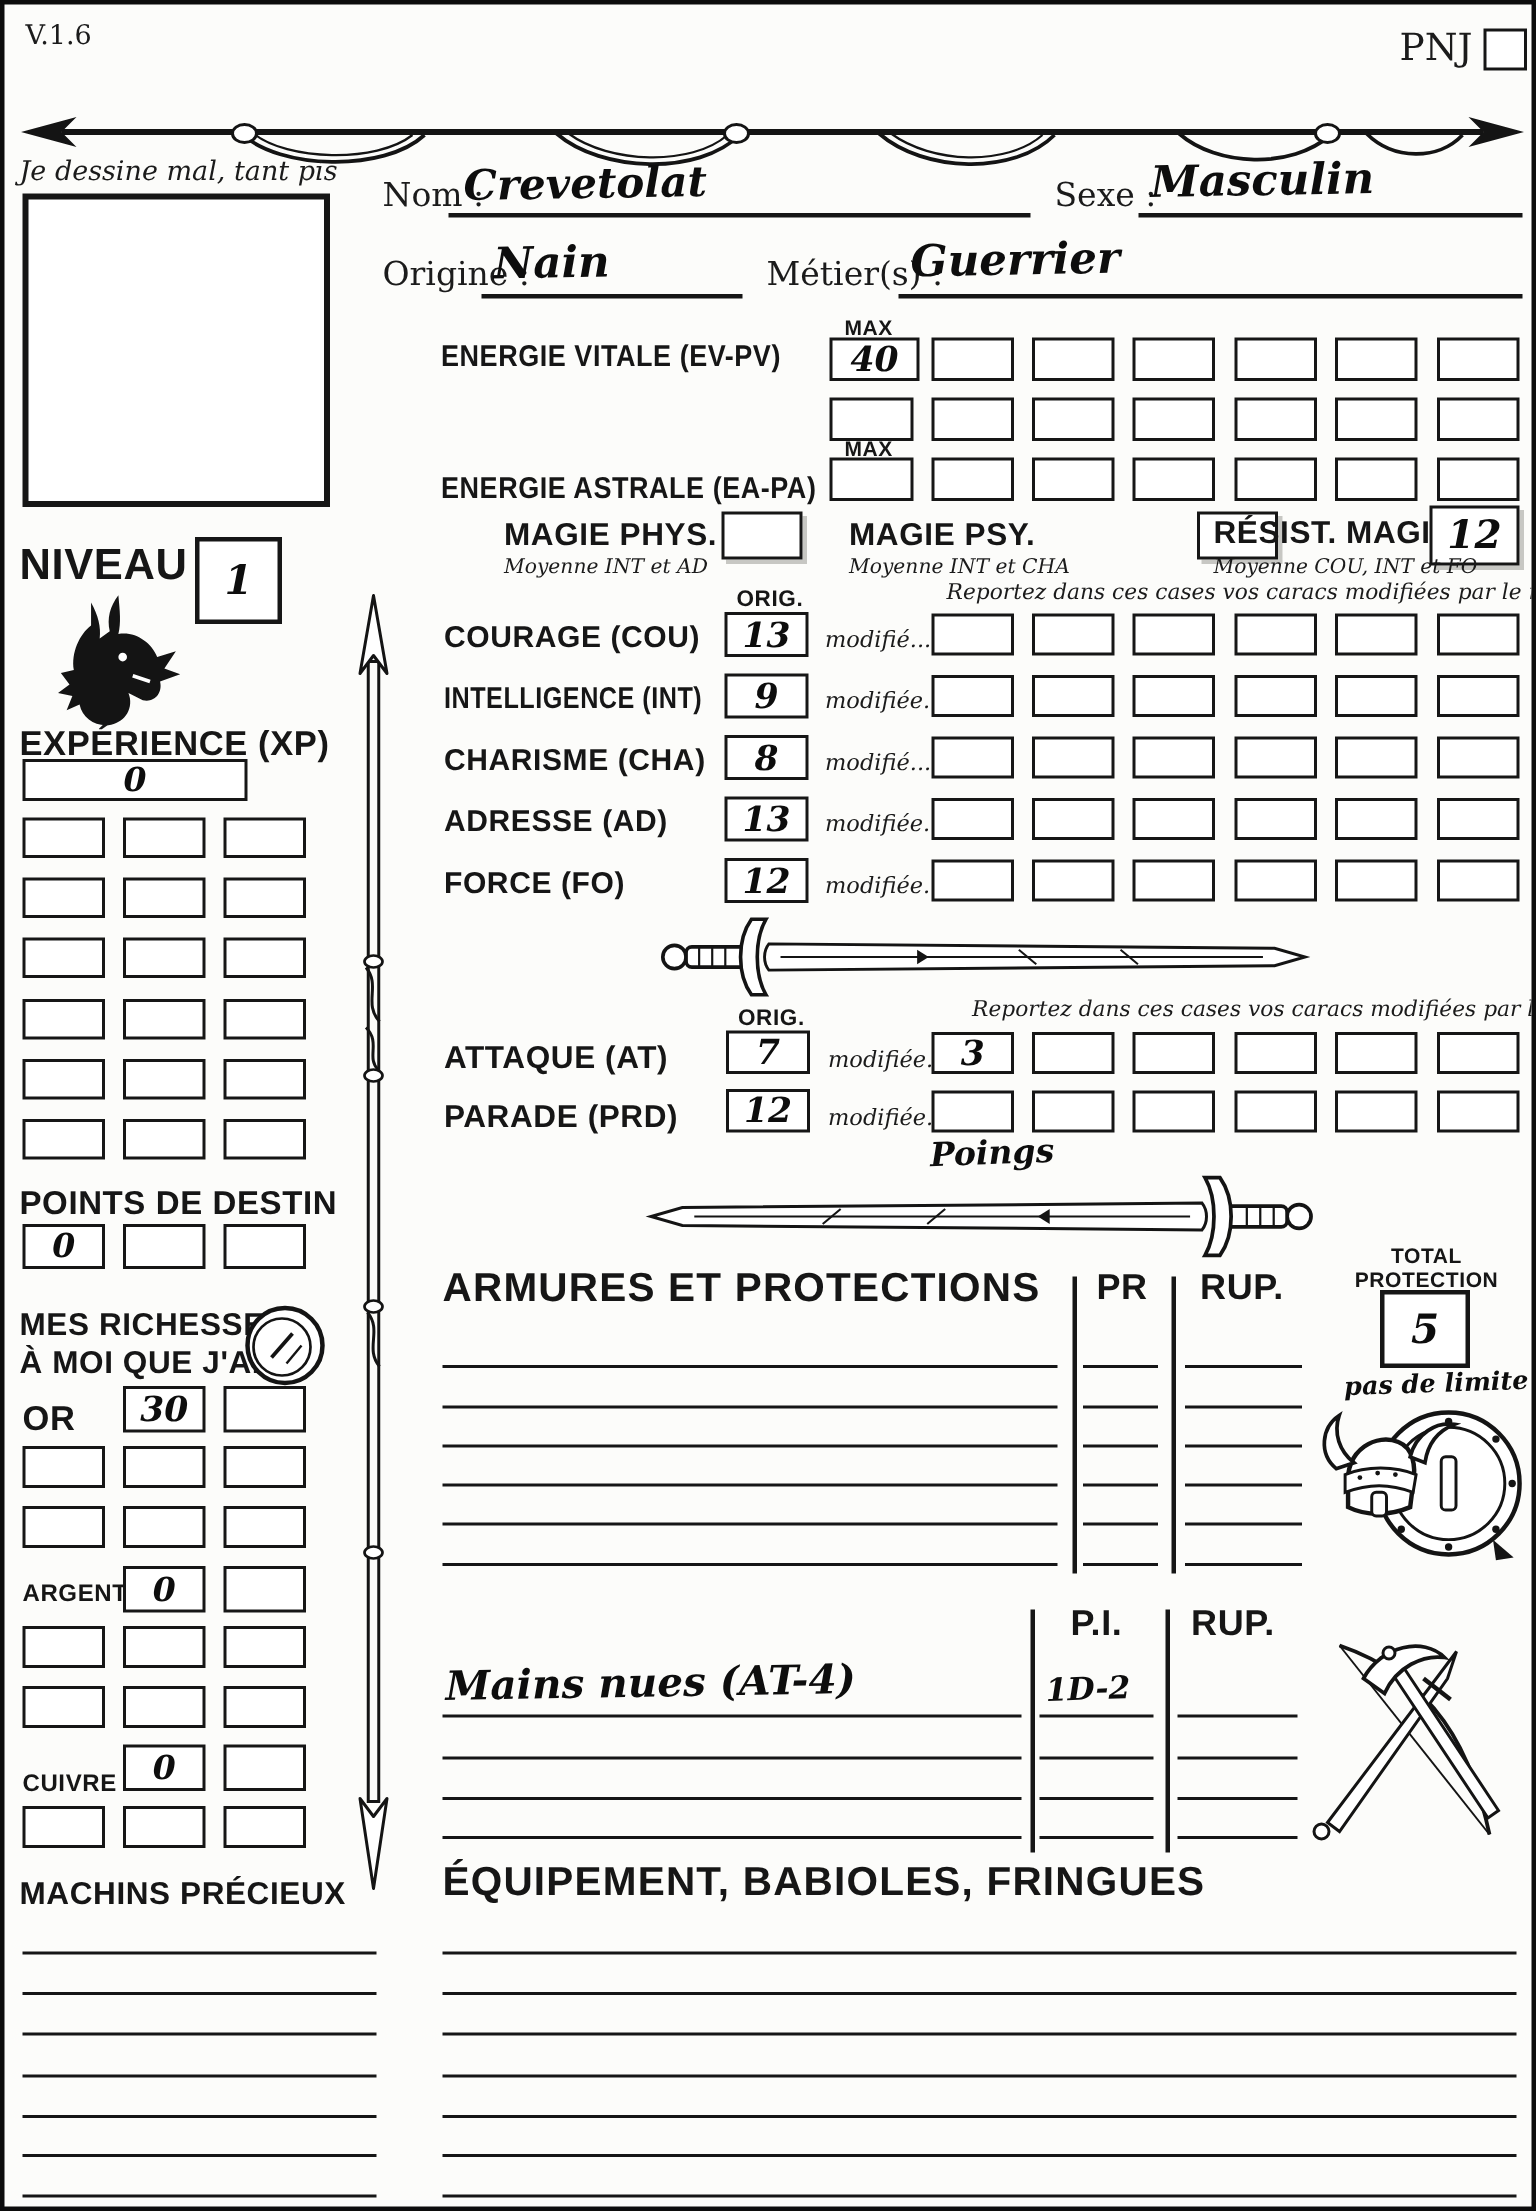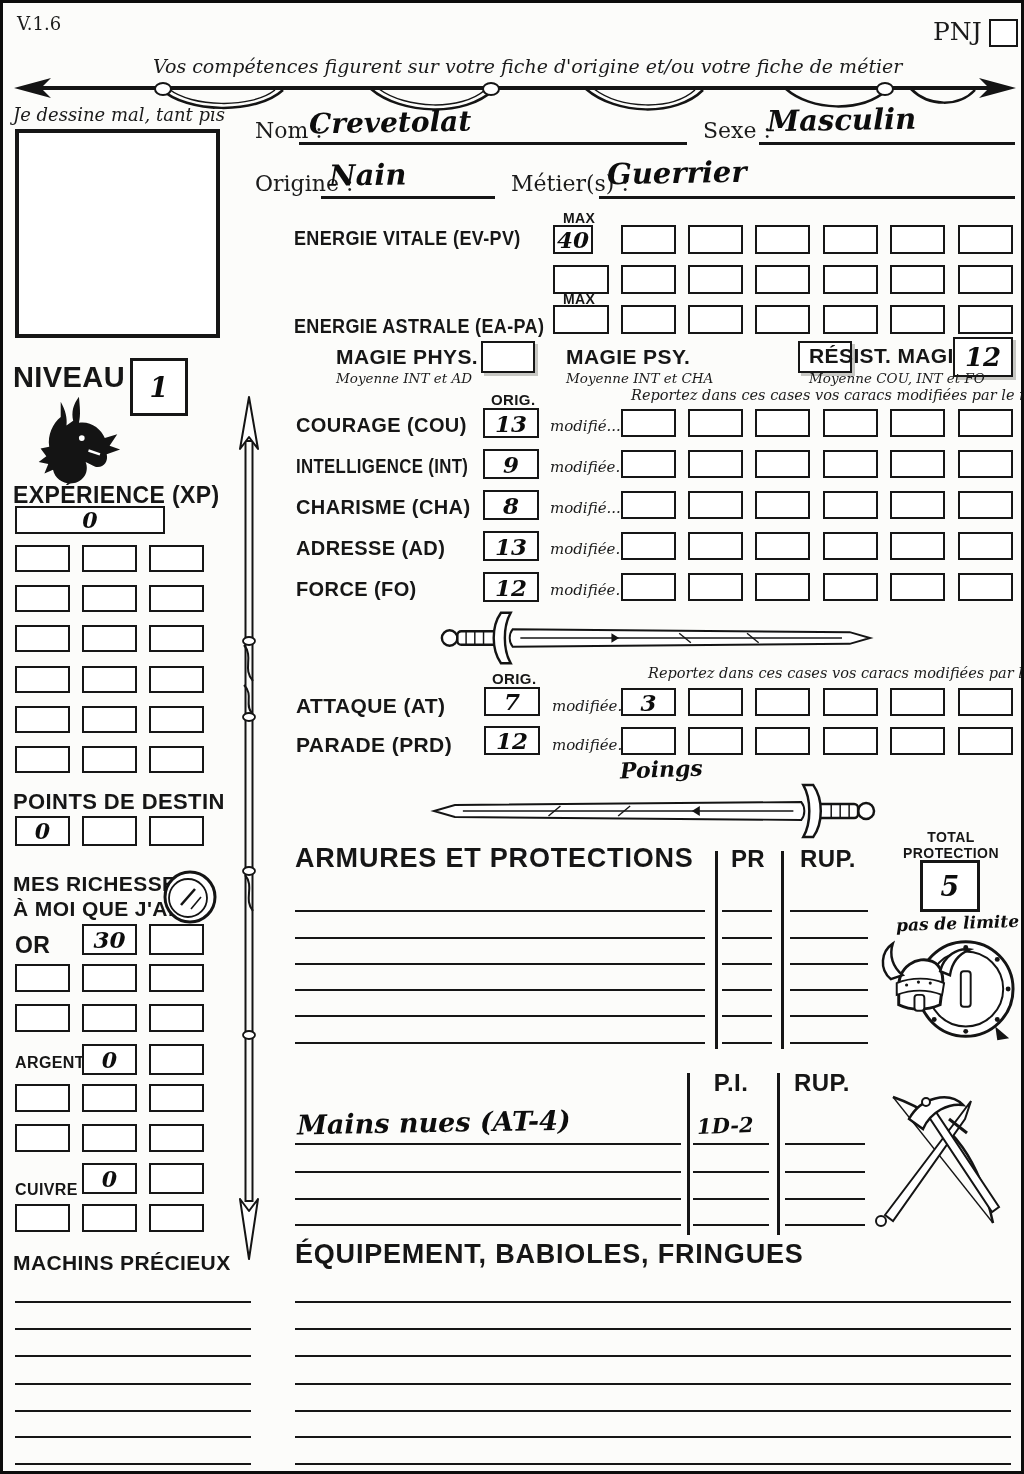--- a/index.html
+++ b/index.html
@@ -22,21 +22,20 @@
   .ctxt{text-align:center}
 </style>
 </head>
 <body>
 
 <div class="page">
 
   <div class="scr" style="left:14px;top:10px;font-size:18px">V.1.6</div>
   <div class="scr" style="left:930px;top:14px;font-size:25px">PNJ</div>
   <div class="bx" style="left:986px;top:16px;width:29px;height:28px;border-width:2px"></div>
-  <div class="scr it" style="left:150px;top:52px;width:724px;text-align:center;font-size:19px">Vos compétences figurent sur votre fiche d'origine et/ou votre fiche de métier</div>
 
   <svg style="left:8px;top:72px" width="1008" height="38" viewBox="0 0 1008 38">
     <line x1="30" y1="13" x2="978" y2="13" stroke="#141414" stroke-width="4"></line>
     <path d="M3,13 L40,3 L30,13 L40,23 Z" fill="#141414"></path>
     <path d="M1005,13 L968,3 L978,13 L968,23 Z" fill="#141414"></path>
     <path d="M150,14 C175,38 245,40 272,15" fill="none" stroke="#141414" stroke-width="2.5"></path>
     <path d="M158,14 C180,32 240,34 264,15" fill="none" stroke="#141414" stroke-width="1.5"></path>
     <path d="M360,14 C390,40 455,42 482,15" fill="none" stroke="#141414" stroke-width="2.5"></path>
     <path d="M368,14 C395,34 450,36 474,15" fill="none" stroke="#141414" stroke-width="1.5"></path>
     <path d="M575,14 C605,40 665,42 692,15" fill="none" stroke="#141414" stroke-width="2.5"></path>
@@ -157,21 +156,21 @@
 
   <div class="scr" style="left:252px;top:168px;font-size:22px">Origine :</div>
   <div class="hw" style="left:326px;top:155px;font-size:29px;transform:rotate(-1deg)">Nain</div>
   <div class="lnk" style="left:318px;top:193px;width:174px"></div>
   <div class="scr" style="left:508px;top:168px;font-size:22px">Métier(s) :</div>
   <div class="hw" style="left:604px;top:153px;font-size:29px;transform:rotate(-1deg)">Guerrier</div>
   <div class="lnk" style="left:596px;top:193px;width:416px"></div>
 
   <div class="hd" style="left:560px;top:207px;font-size:14px">MAX</div>
   <div class="hd sx" style="left:291px;top:224px;font-size:20px">ENERGIE VITALE (EV-PV)</div>
-  <div class="bx ctr hv" style="left:550px;top:222px;width:40px;height:29px;font-size:23px">40</div>
+  <div class="bx ctr hv" style="left:550px;top:222px;width:60px;height:29px;font-size:23px">40</div>
   <div class="bx" style="left:618px;top:222px;width:55px;height:29px"></div>
   <div class="bx" style="left:685px;top:222px;width:55px;height:29px"></div>
   <div class="bx" style="left:752px;top:222px;width:55px;height:29px"></div>
   <div class="bx" style="left:820px;top:222px;width:55px;height:29px"></div>
   <div class="bx" style="left:887px;top:222px;width:55px;height:29px"></div>
   <div class="bx" style="left:955px;top:222px;width:55px;height:29px"></div>
 
   <div class="bx" style="left:550px;top:262px;width:56px;height:29px"></div>
   <div class="bx" style="left:618px;top:262px;width:55px;height:29px"></div>
   <div class="bx" style="left:685px;top:262px;width:55px;height:29px"></div>

